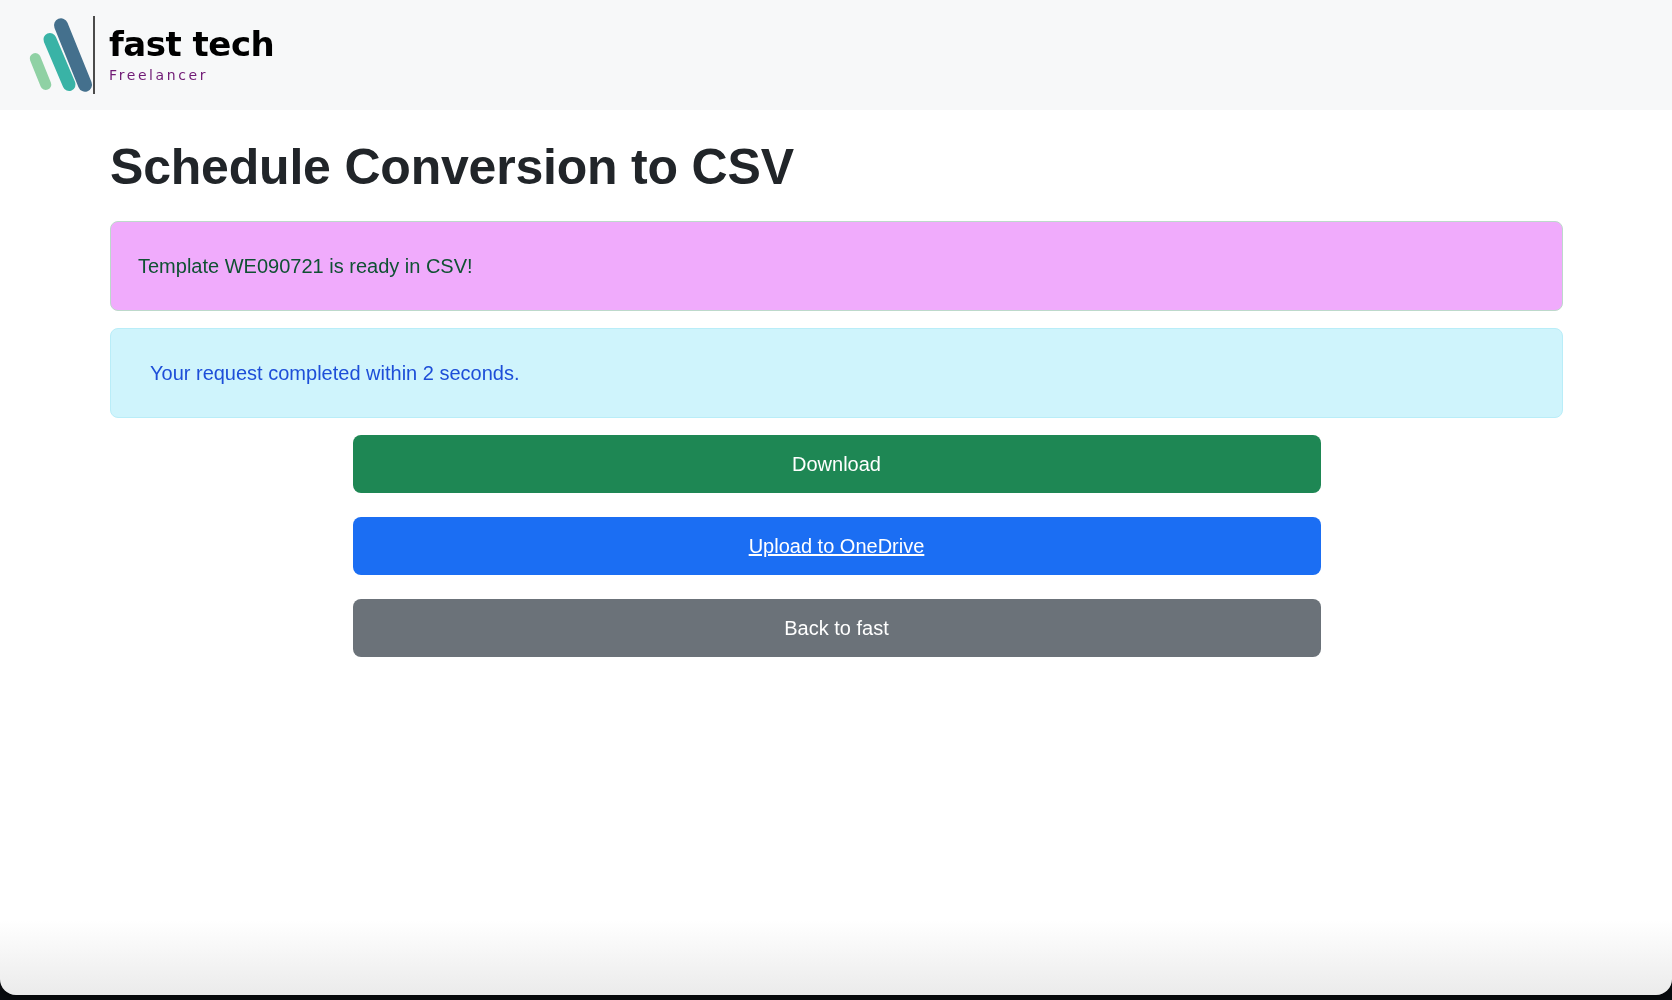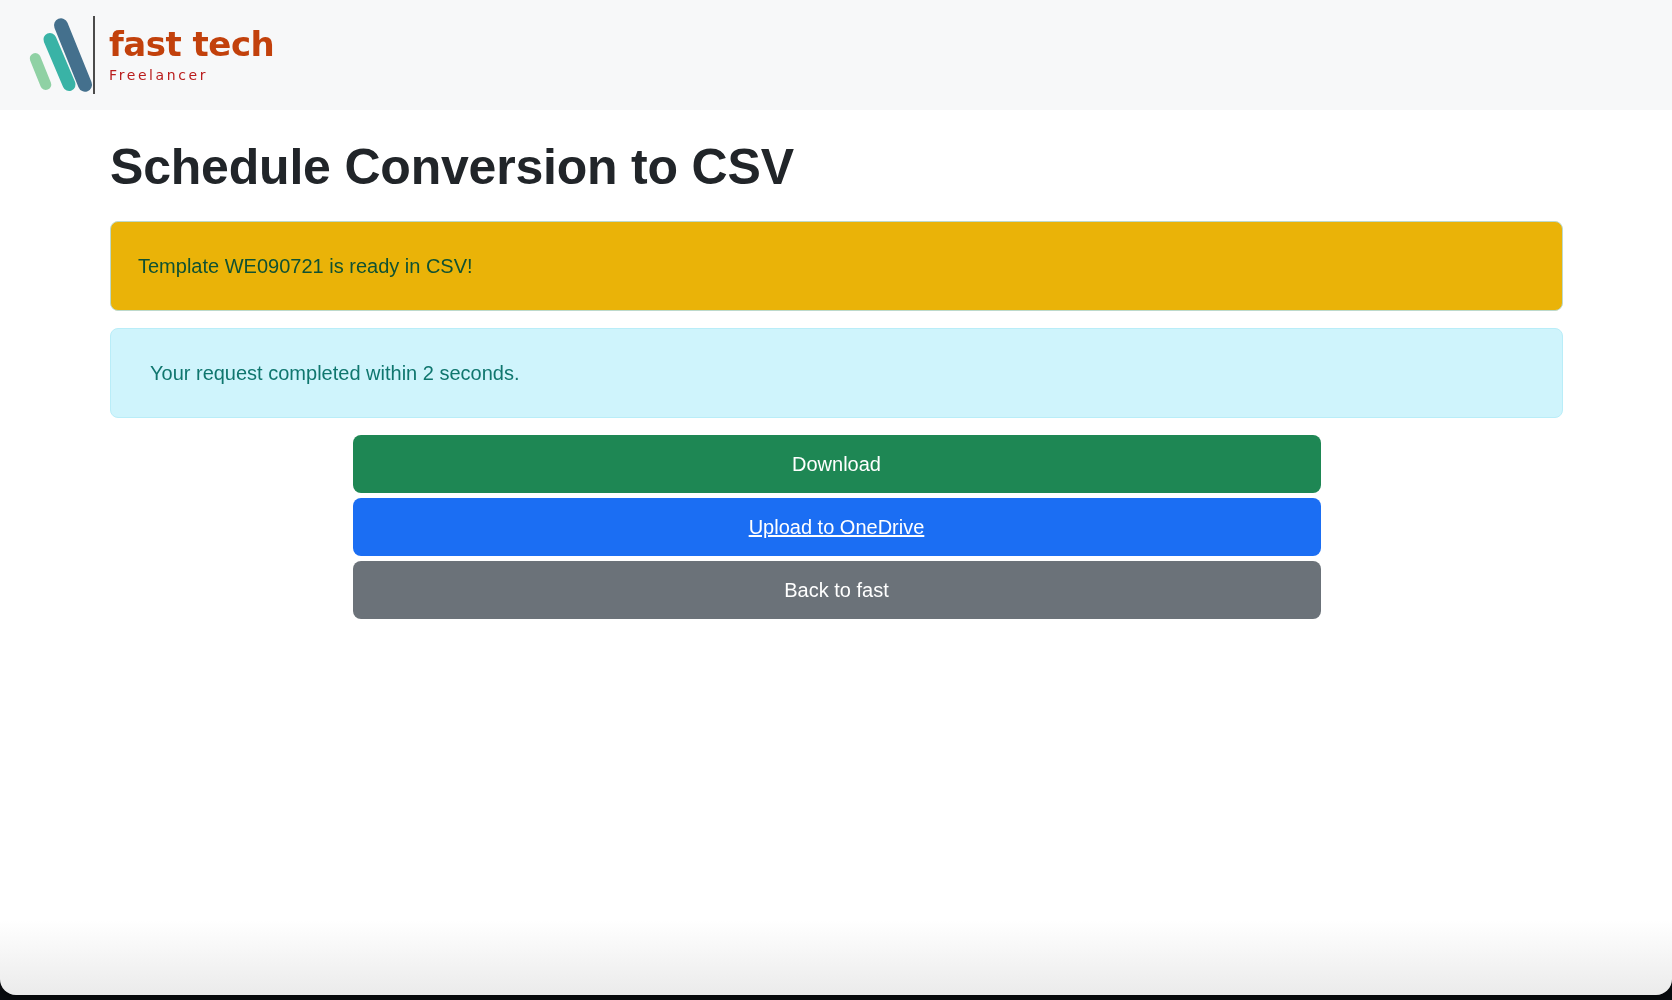--- a/index.html
+++ b/index.html
@@ -36,55 +36,55 @@
   .brand-marks { position: relative; width: 72px; height: 110px; }
   .bar { position: absolute; border-radius: 999px; }
   .bar-short  { width: 11px; height: 39px; left: 17px; top: 52px; background: #8fd1a4; transform: rotate(-22deg); }
   .bar-medium { width: 13px; height: 62px; left: 35px; top: 31px; background: #39b3a6; transform: rotate(-23deg); }
   .bar-tall   { width: 14px; height: 78px; left: 48px; top: 16px; background: #44708d; transform: rotate(-22deg); }
   .brand-divider { width: 2px; height: 78px; background: #4b4b4b; margin-left: 3px; }
   .brand-text { margin-left: 14px; }
   .brand-name {
     font-family: "DejaVu Sans", sans-serif;
     font-weight: 800; font-size: 34px; line-height: 1.05;
-    color: #c2410c; letter-spacing: -0.5px;
+    color: #000000; letter-spacing: -0.5px;
   }
   .brand-tagline {
     font-family: "DejaVu Sans", sans-serif;
     font-size: 14px; letter-spacing: 2.6px;
-    color: #b91c1c; margin-top: 4px;
+    color: #701a75; margin-top: 4px;
   }
 
   
   .main { padding: 0 109px 0 110px; }
   .page-title {
     margin: 26px 0 4px 0;
     font-size: 50px; font-weight: 600; line-height: 1.25;
     letter-spacing: -0.2px;
     color: #212529;
   }
   .alert {
     border-radius: 8px;
     border: 1px solid transparent;
     padding: 30px 27px;
     font-size: 20px; line-height: 28px;
   }
   .alert-success {
     margin-top: 22px;
-    background: #eab308; border-color: #bdd9cb; color: #0f5132;
+    background: #f0abfc; border-color: #bdd9cb; color: #0f5132;
   }
   .alert-info {
     margin-top: 17px;
-    background: #cff4fc; border-color: #b9edf8; color: #0f766e; padding-left: 39px;
+    background: #cff4fc; border-color: #b9edf8; color: #1d4ed8; padding-left: 39px;
   }
   .actions { width: 968px; margin: 17px auto 0; }
   .btn {
     display: block; width: 100%; height: 58px;
     border: none; border-radius: 8px;
-    margin-bottom: 5px;
+    margin-bottom: 24px;
     color: #ffffff; font-size: 20px; line-height: 58px;
     font-family: "Liberation Sans", sans-serif;
     text-align: center; cursor: pointer; padding: 0;
   }
   .btn-download { background: #1e8754; }
   .btn-upload   { background: #1b6ef3; text-decoration: underline; }
   .btn-home     { background: #6b7279; }
 </style>
 </head>
 <body>

